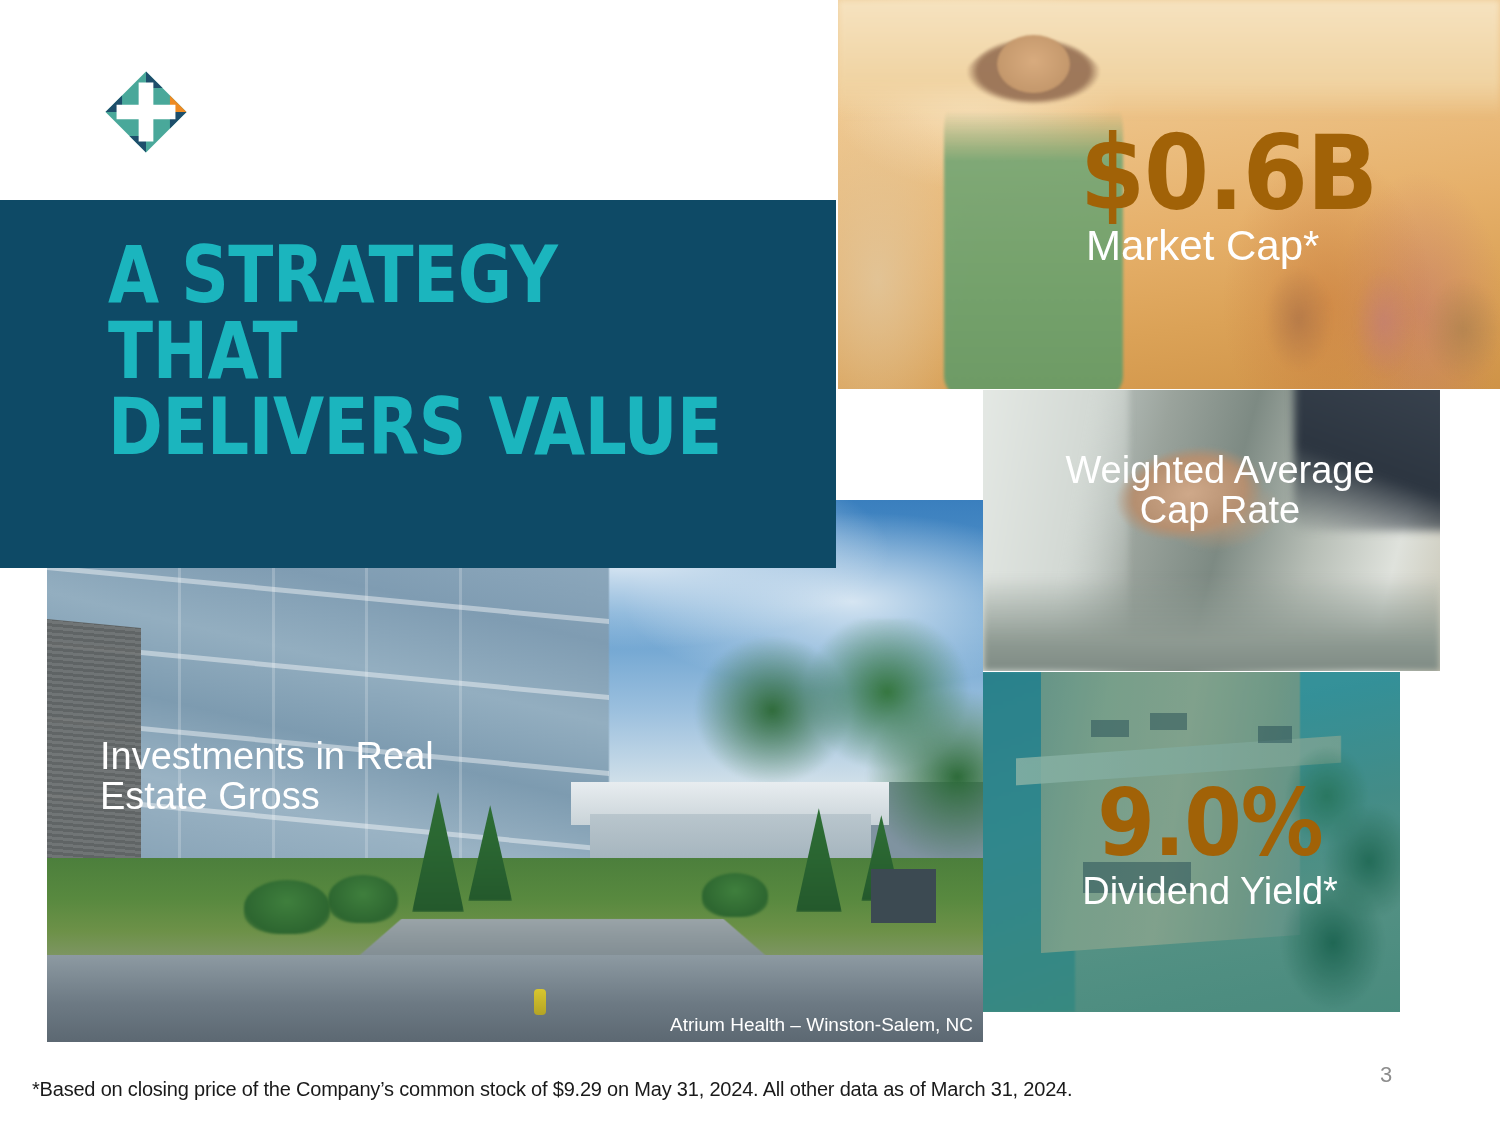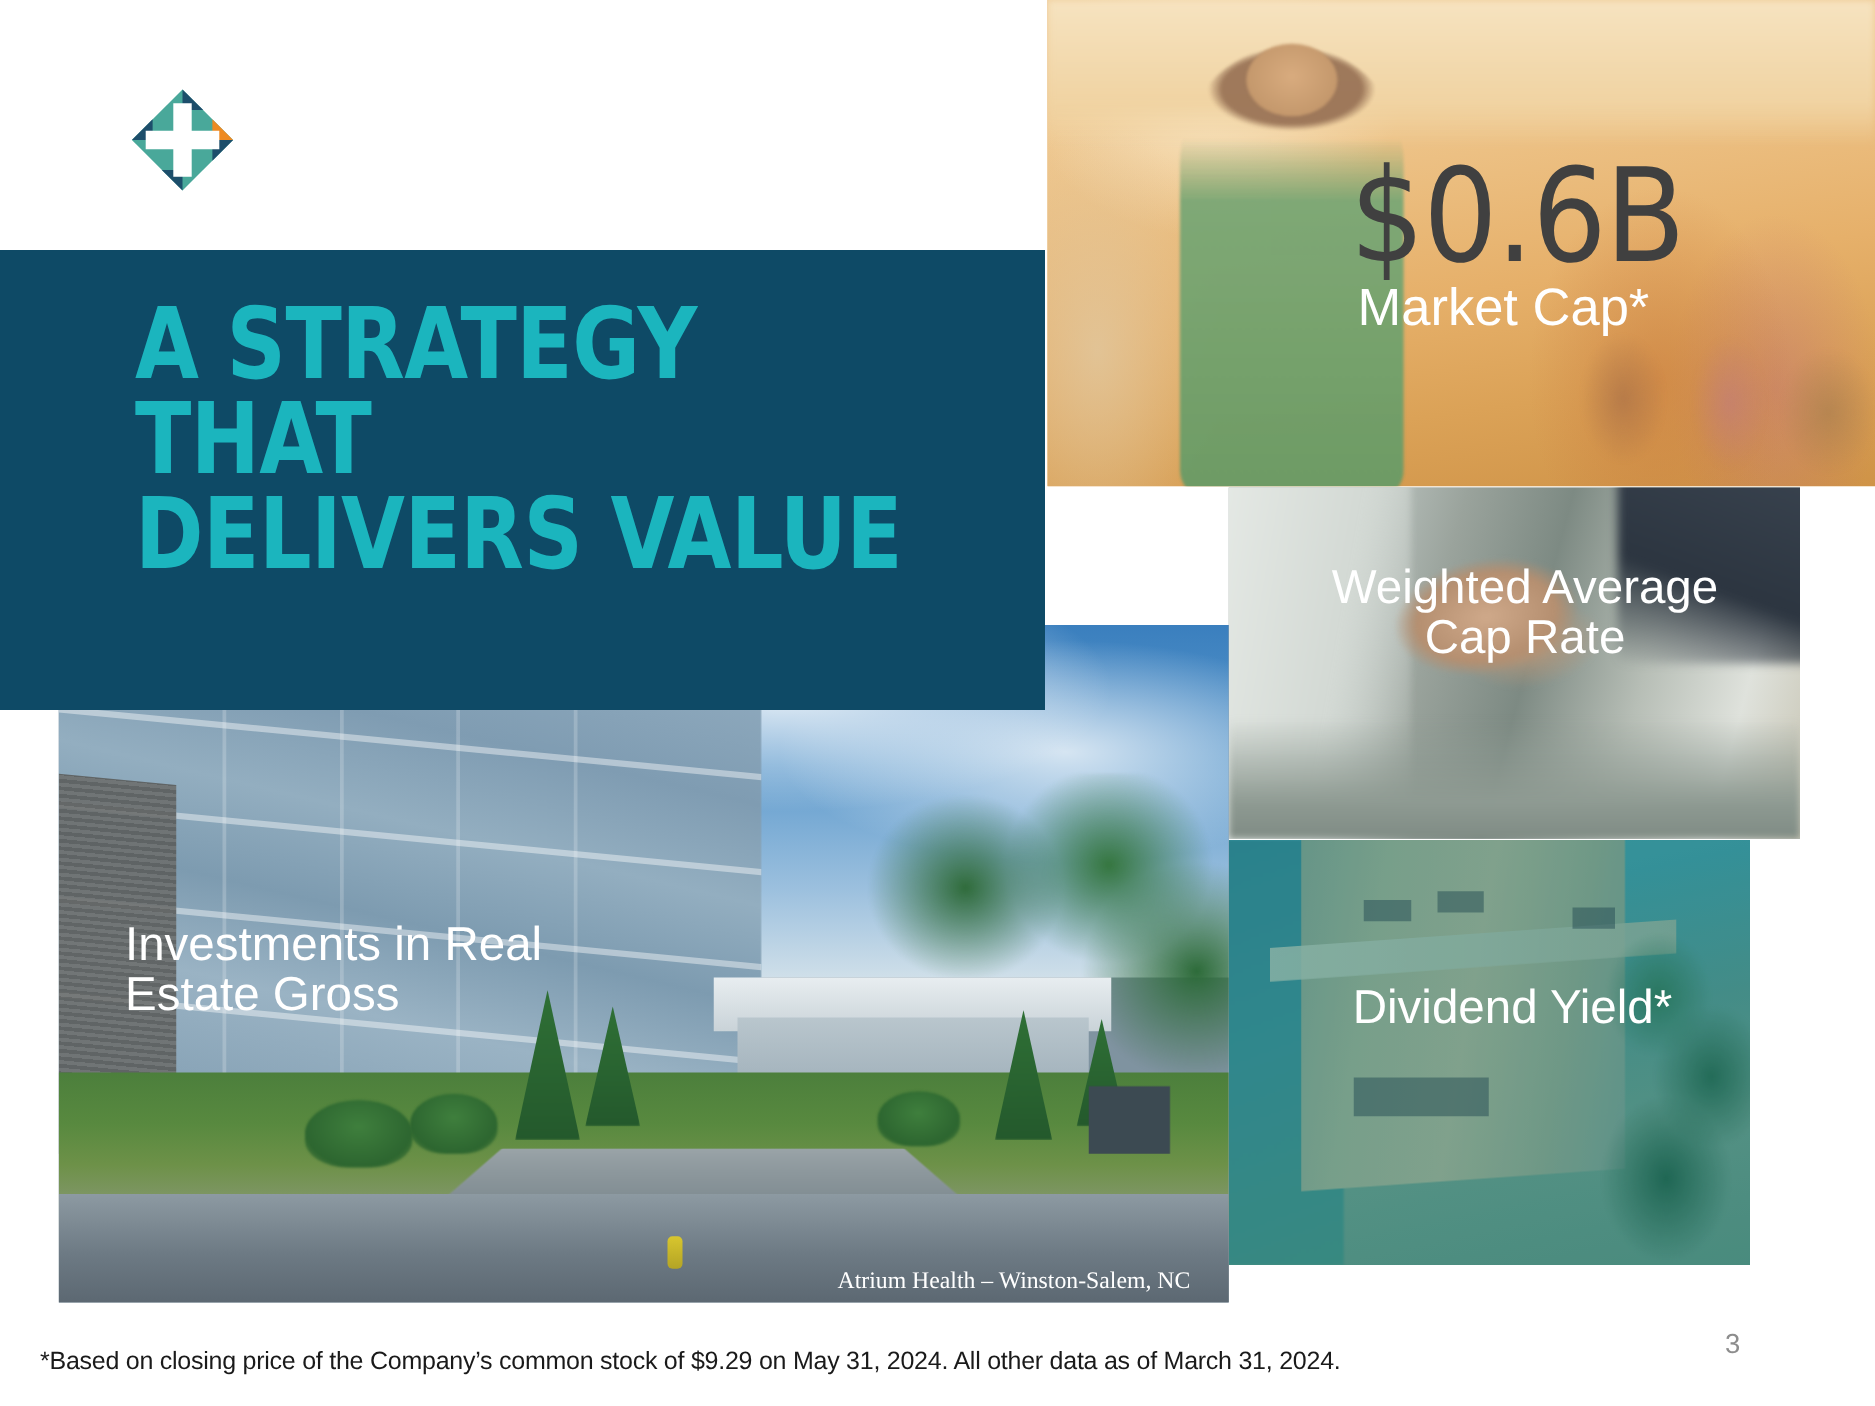--- a/index.html
+++ b/index.html
@@ -128,41 +128,41 @@
     filter:blur(1px);border-radius:50% 50% 40% 40%;}
   .bldg-conifer{position:absolute;background:linear-gradient(180deg,#2f7036,#24592c);
     clip-path:polygon(50% 0,100% 100%,0 100%);filter:blur(.8px);}
   .bldg-sign{position:absolute;left:88%;bottom:22%;width:7%;height:10%;
     background:#3c4a52;filter:blur(.4px);}
   .bldg-hydrant{position:absolute;left:52%;bottom:5%;width:12px;height:26px;
     background:linear-gradient(180deg,#d8c62e,#b4a425);border-radius:4px;filter:blur(.5px);}
 
   
   .stat-num{font-family:"DejaVu Sans Condensed","Liberation Sans Narrow","Liberation Sans",sans-serif;
-    font-weight:400;color:#404040;line-height:.92;letter-spacing:-1px;}
+    font-weight:700;color:#a16207;line-height:.92;letter-spacing:-1px;}
   .stat-lbl{font-family:"Liberation Sans",sans-serif;font-weight:400;color:#ffffff;line-height:1.06;}
 
   .s-mktcap{position:absolute;left:1080px;top:126px;}
   .s-mktcap .stat-num{font-size:104px;}
   .s-mktcap .stat-lbl{font-size:42px;margin-top:2px;margin-left:6px;}
 
   .s-cap{position:absolute;left:1050px;top:444px;width:340px;text-align:center;}
   .s-cap .stat-num{font-size:94px;}
   .s-cap .stat-lbl{font-size:38px;margin-top:6px;}
 
   .s-div{position:absolute;left:1050px;top:782px;width:320px;text-align:center;}
   .s-div .stat-num{font-size:92px;}
   .s-div .stat-lbl{font-size:38px;margin-top:4px;}
 
   .s-inv{position:absolute;left:100px;top:692px;display:flex;align-items:flex-start;gap:22px;}
   .s-inv .stat-num{font-size:142px;}
   .s-inv .stat-lbl{font-size:38px;margin-top:44px;width:370px;}
 
   .img-caption{position:absolute;left:670px;top:1014px;
-    font-family:Liberation Serif, serif;font-size:19px;color:#ffffff;}
+    font-family:Liberation Sans, sans-serif;font-size:19px;color:#ffffff;}
 
   
   .footnote{position:absolute;left:32px;top:1078px;
     font-family:"Liberation Sans",sans-serif;font-size:20px;color:#1a1a1a;letter-spacing:-.2px;}
   .page-num{position:absolute;left:1380px;top:1062px;
     font-family:"Liberation Sans",sans-serif;font-size:22px;color:#8d8d8d;}
 </style>
 </head>
 <body>
 
@@ -217,20 +217,21 @@
     <div class="div-bldg"></div>
     <div class="div-ledge"></div>
     <div class="div-win" style="left:26%;top:14%;width:9%;height:5%;"></div>
     <div class="div-win" style="left:40%;top:12%;width:9%;height:5%;"></div>
     <div class="div-win" style="left:66%;top:16%;width:8%;height:5%;"></div>
     <div class="div-win" style="left:24%;top:56%;width:26%;height:9%;"></div>
     <div class="div-tree"></div>
     <div class="div-teal-overlay"></div>
   </div>
   <div class="s-div">
+    <div class="stat-num">9.0%</div>
     <div class="stat-lbl">Dividend Yield*</div>
   </div>
 
   <div class="panel p-bldg">
     <div class="bldg-sky"></div>
     <div class="bldg-glass"></div>
     <div class="bldg-band" style="top:12%;width:60%;"></div>
     <div class="bldg-band" style="top:26%;width:60%;"></div>
     <div class="bldg-band" style="top:40%;width:60%;"></div>
     <div class="bldg-band" style="top:54%;width:60%;"></div>

